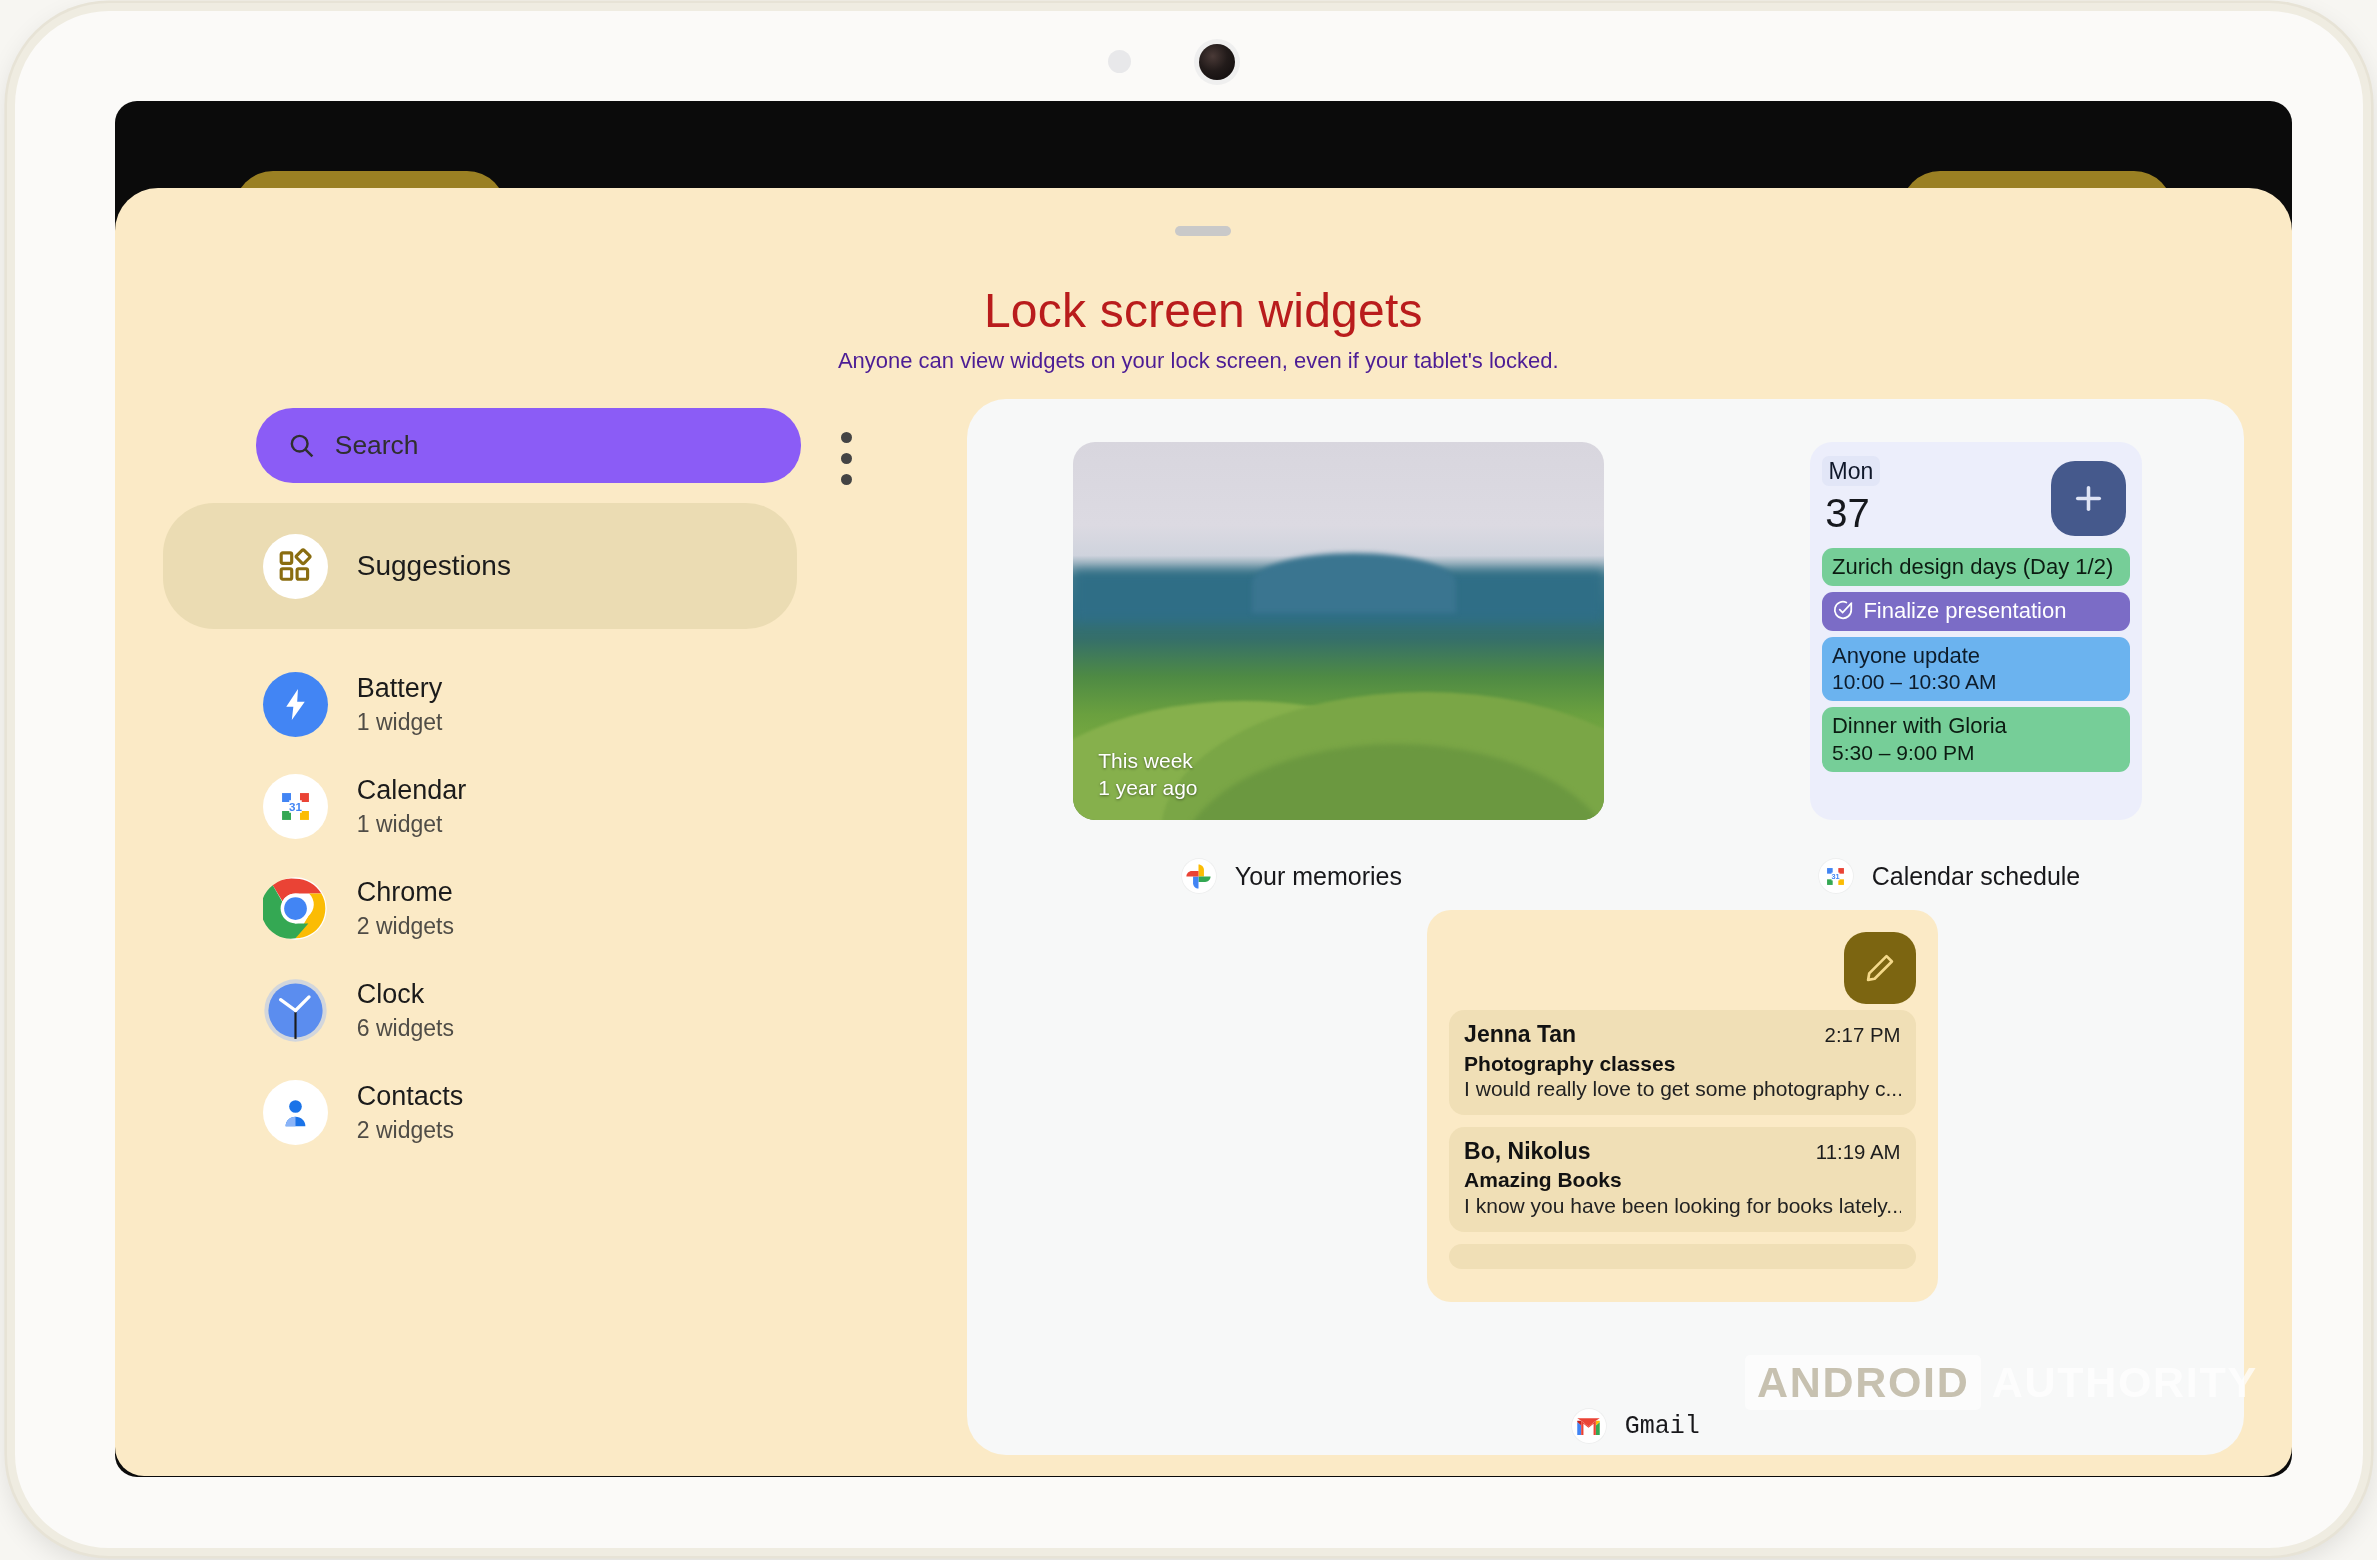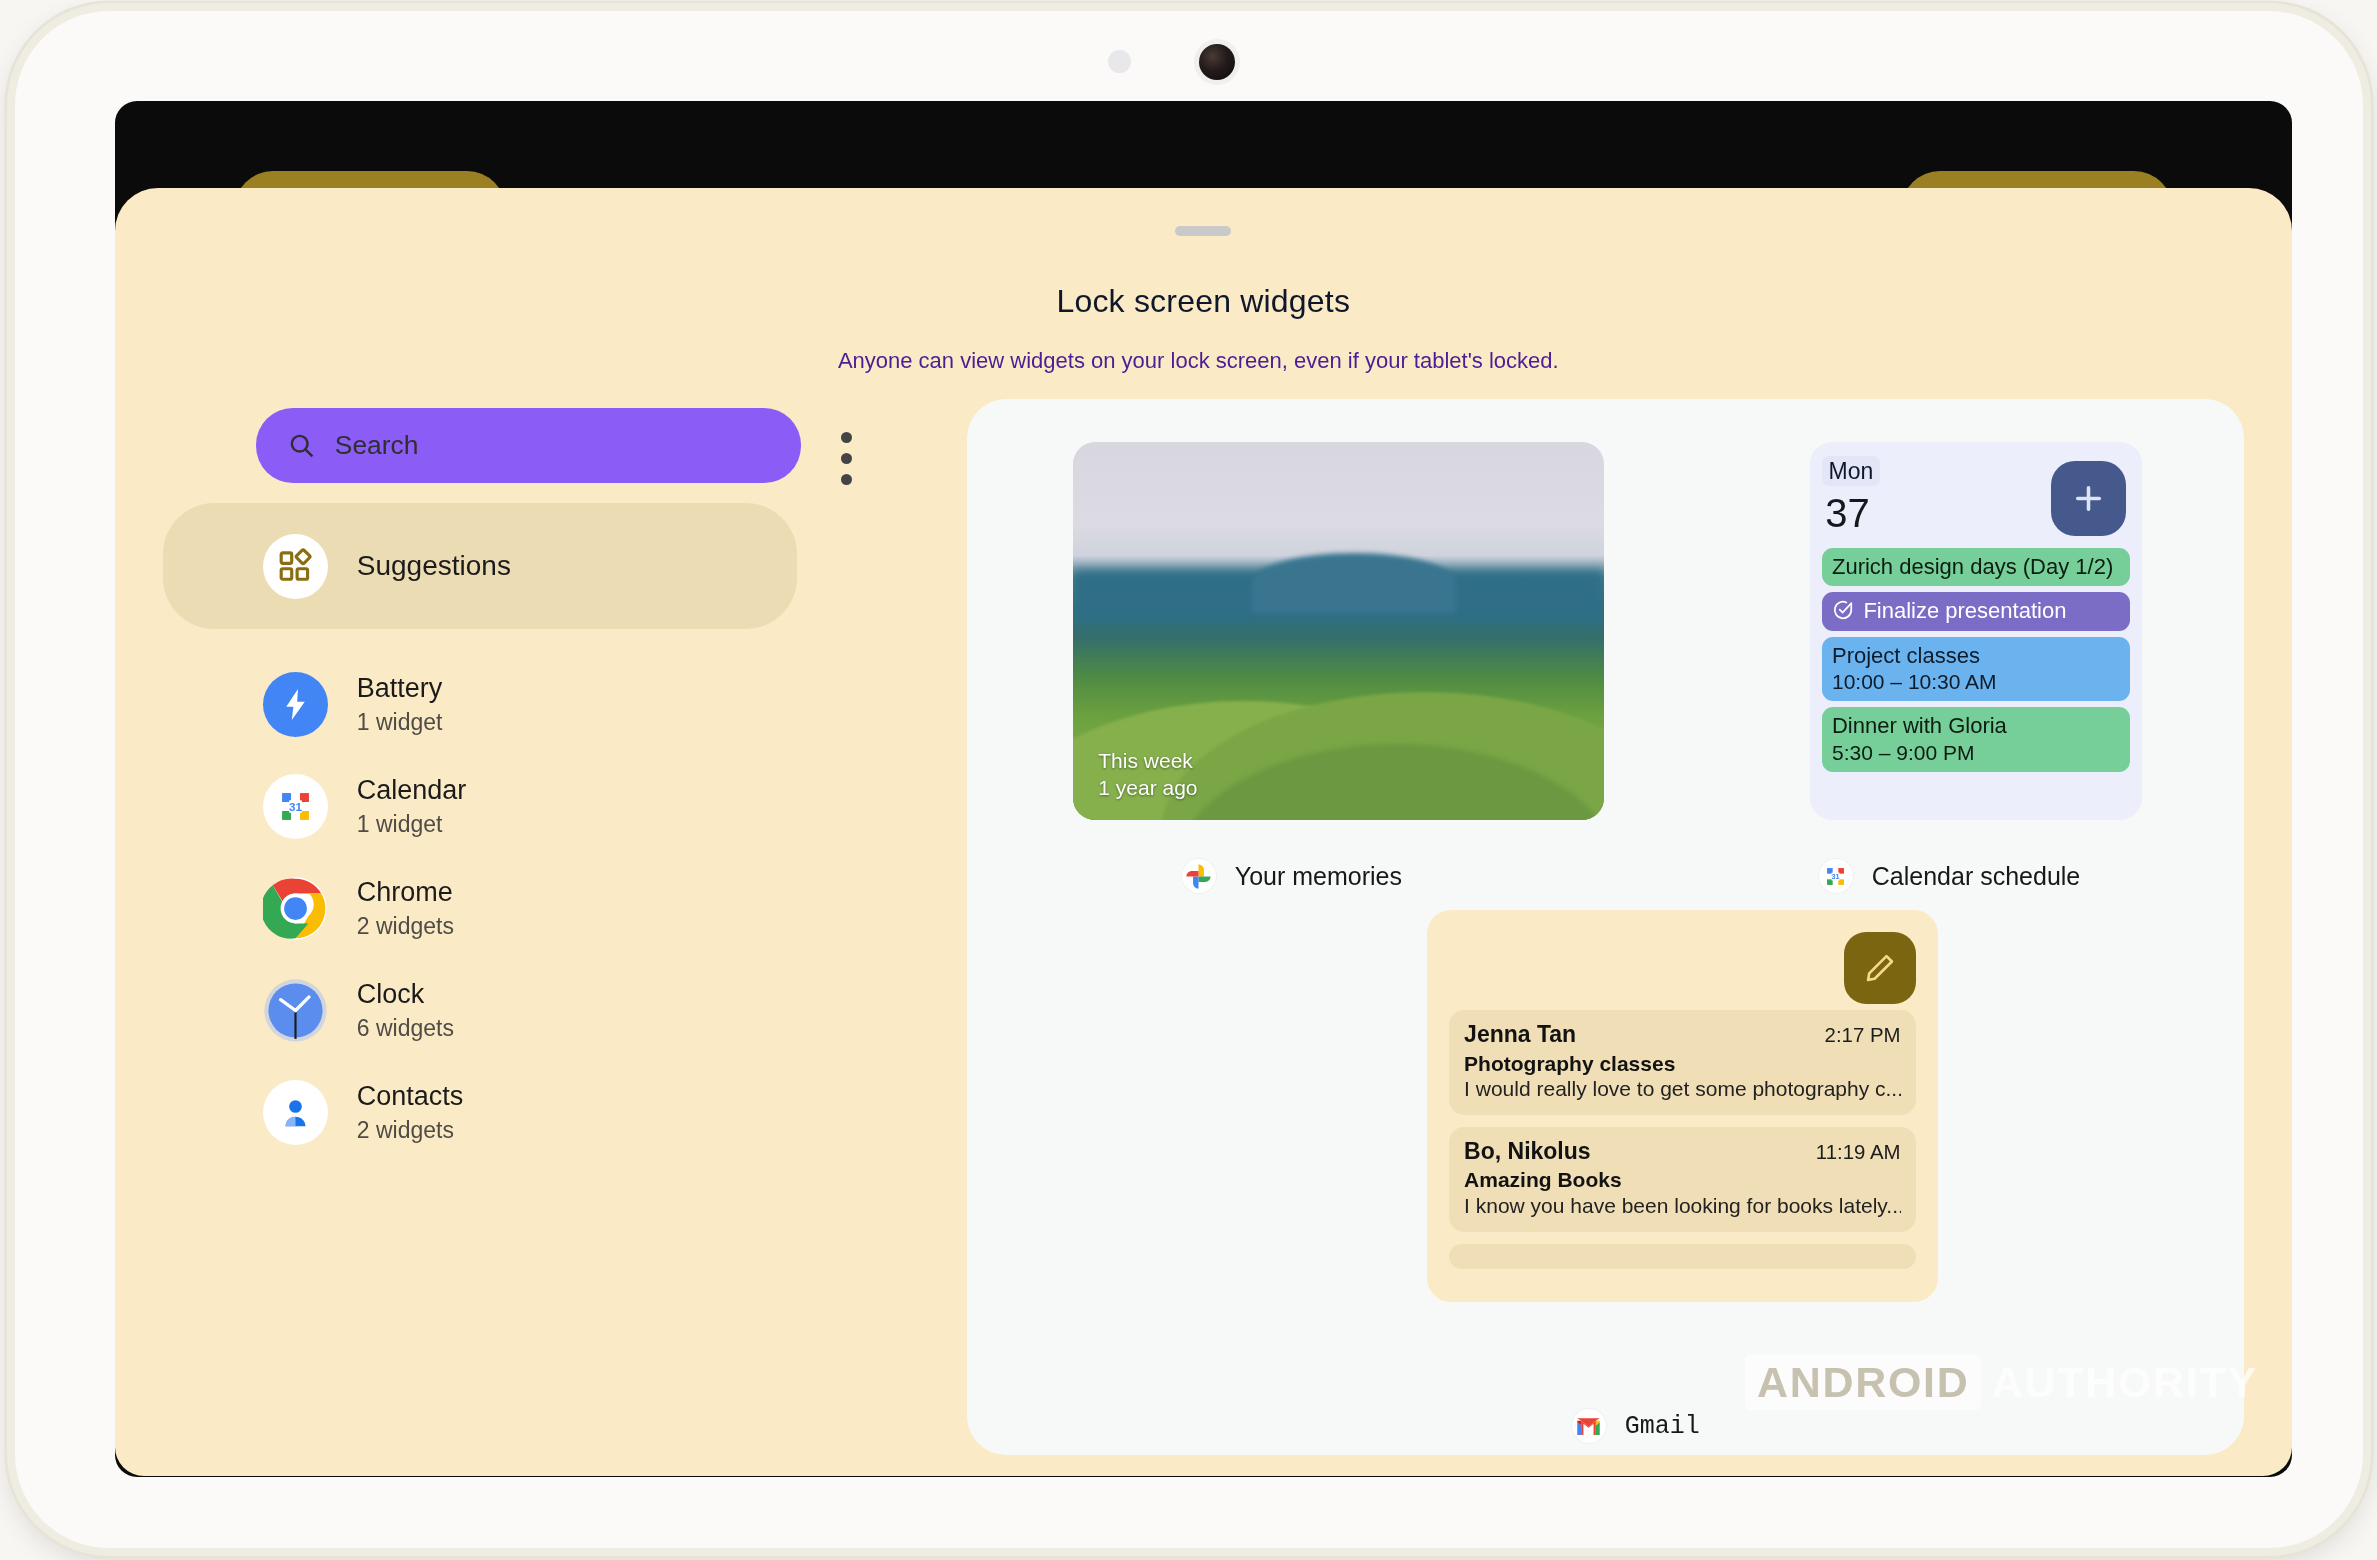--- a/index.html
+++ b/index.html
@@ -53,21 +53,21 @@
   }
   #sheet-handle {
     position: absolute;
     left: 50%; transform: translateX(-50%);
     top: 38px; width: 56px; height: 9.4px;
     border-radius: 5.1px; background: #c9c9c9;
   }
   #sheet-title {
     position: absolute; top: 95px; left: 0; right: 0;
     text-align: center;
-    font-size: 32px; font-weight: 400; color: #0f172a;
+    font-size: 48px; font-weight: 400; color: #b91c1c;
     letter-spacing: 0.2px;
   }
   #sheet-subtitle {
     position: absolute; top: 160px; left: 0; right: 10px;
     text-align: center;
     font-size: 22px; font-weight: 400; color: #4c1d95;
   }
 
   
   #left-col {
@@ -458,21 +458,21 @@
           <span>
             <svg viewBox="0 0 24 24" width="22" height="22" fill="none" stroke="#ffffff" stroke-width="1.9" stroke-linecap="round">
               <path d="M21 5.2V12a9 9 0 1 1-5.3-8.2"></path>
                 <polyline points="8.4,11.6 11.6,14.8 21.2,4.6"></polyline>
             </svg>
           </span>
           <span class="ev-title">Finalize presentation</span>
         </div>
 
         <div class="cal-event ev-blue">
-          <div class="ev-title">Project classes</div>
+          <div class="ev-title">Anyone update</div>
           <div class="ev-time">10:00 – 10:30 AM</div>
         </div>
 
         <div class="cal-event ev-green">
           <div class="ev-title">Dinner with Gloria</div>
           <div class="ev-time">5:30 – 9:00 PM</div>
         </div>
       </div>
 
       <div class="widget-caption" id="caption-calendar">

